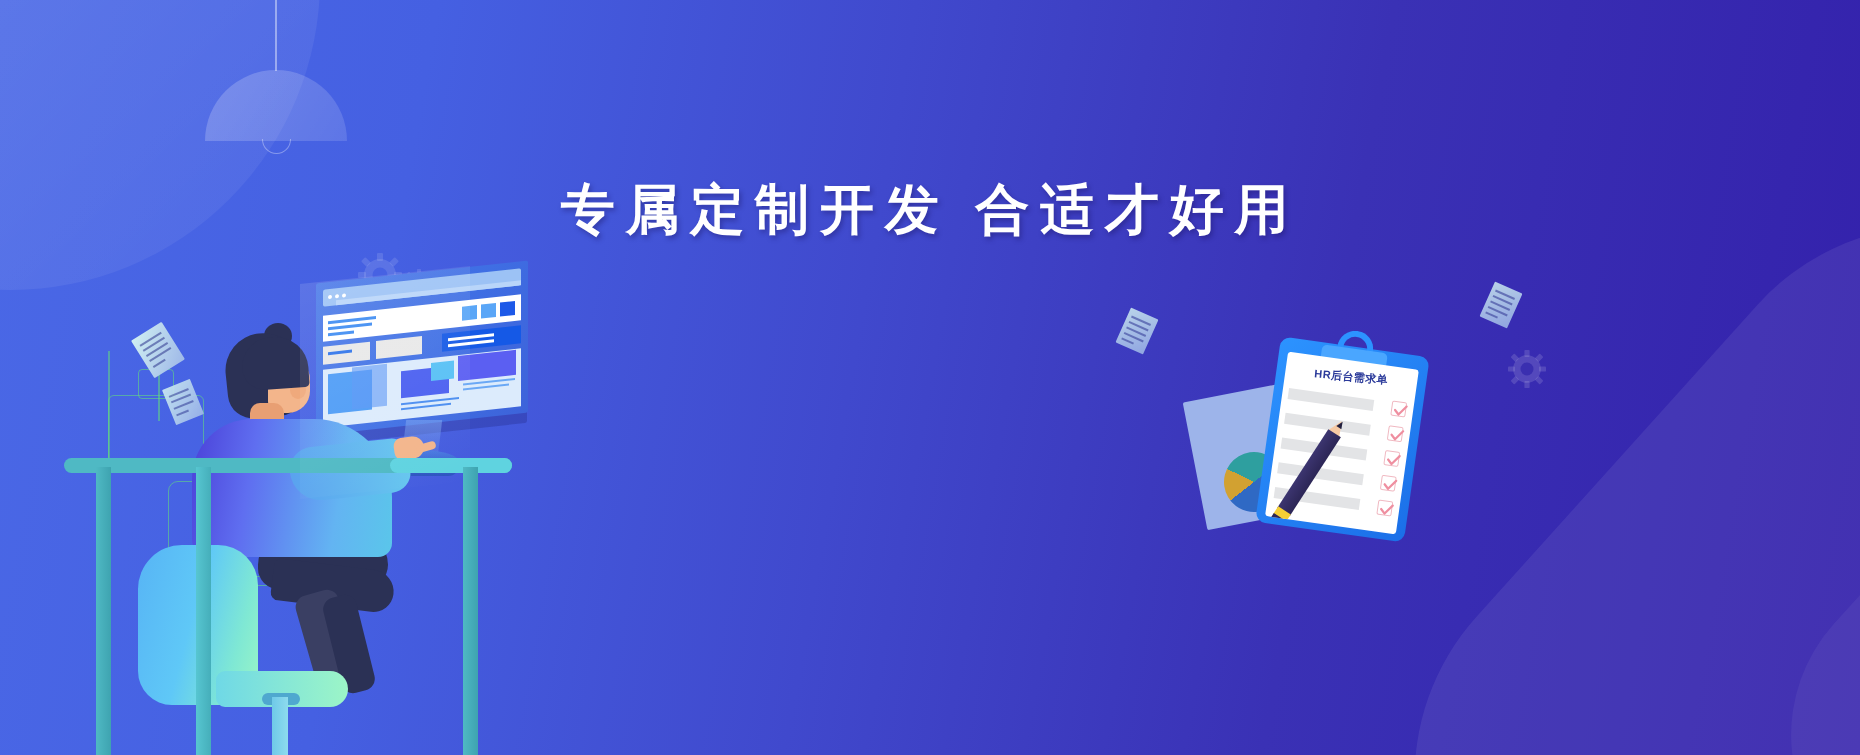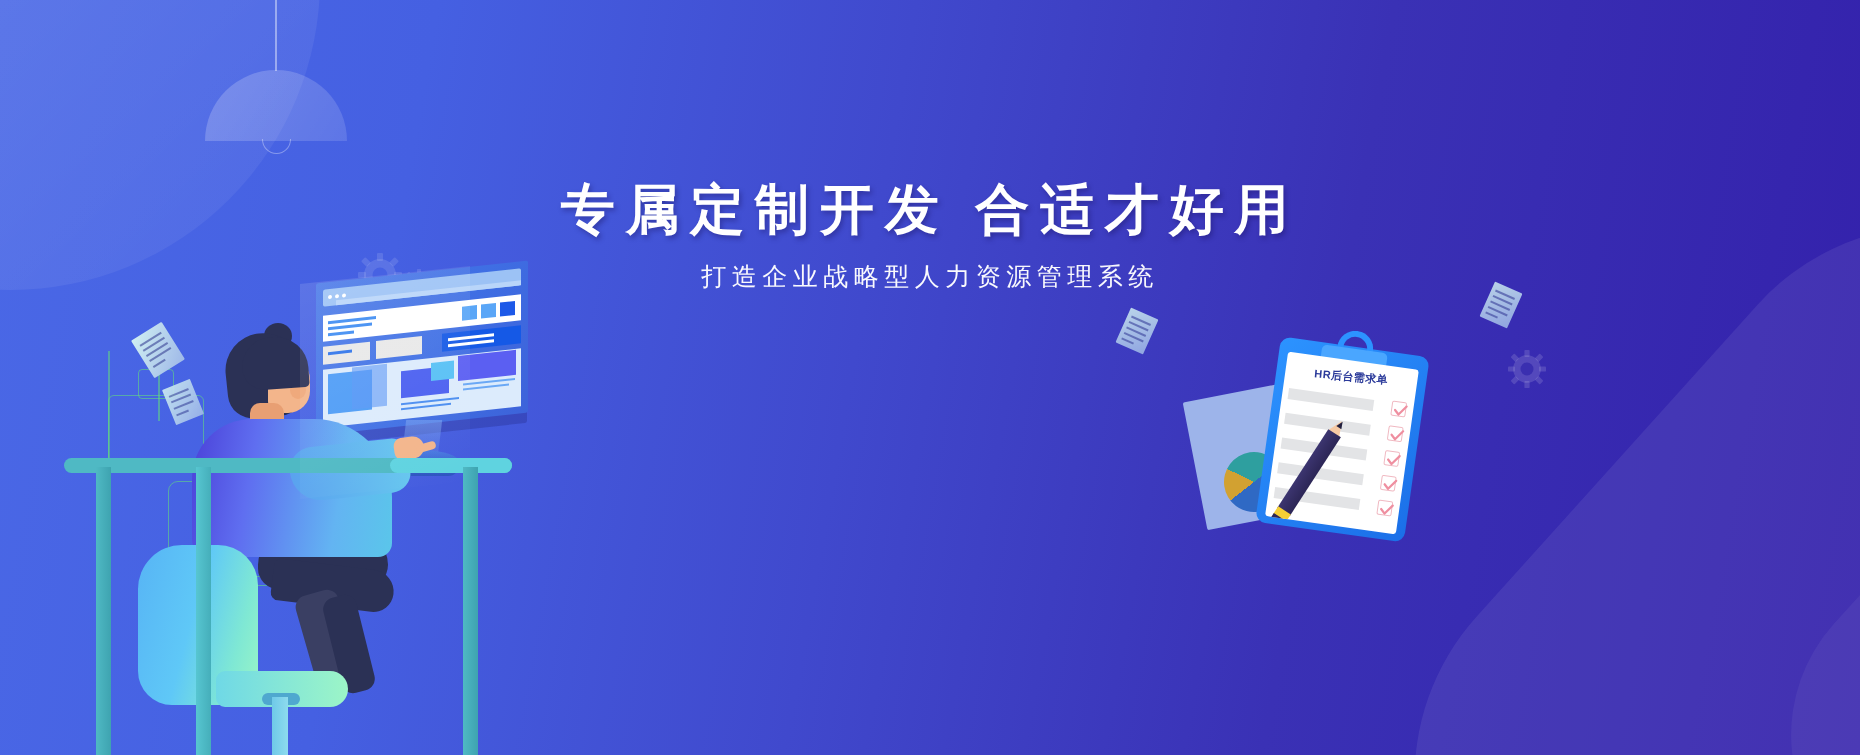--- a/index.html
+++ b/index.html
@@ -328,21 +328,20 @@
   <div class="bg-rounded-br2"></div>
 
   <div class="lamp">
     <div class="cord"></div>
     <div class="shade"></div>
     <div class="bulb"></div>
   </div>
 
   <div class="headline-wrap">
     <div class="headline">专属定制开发 合适才好用</div>
-    <div class="subline">打造企业战略型人力资源管理系统</div>
   </div>
 
   <div class="scene-left">
 
     <div class="circuit">
       <div style="left:0;top:0;width:96px;height:74px;border-radius:6px;"></div>
       <div style="left:30px;top:-26px;width:36px;height:30px;border-radius:4px;"></div>
       <div style="left:60px;top:86px;width:152px;height:96px;border-radius:10px;"></div>
       <div style="left:60px;top:190px;width:152px;height:96px;border-radius:10px;"></div>
       <div style="left:0;top:-44px;width:1.6px;height:250px;border:none;background:rgba(100,225,120,.5);"></div>

